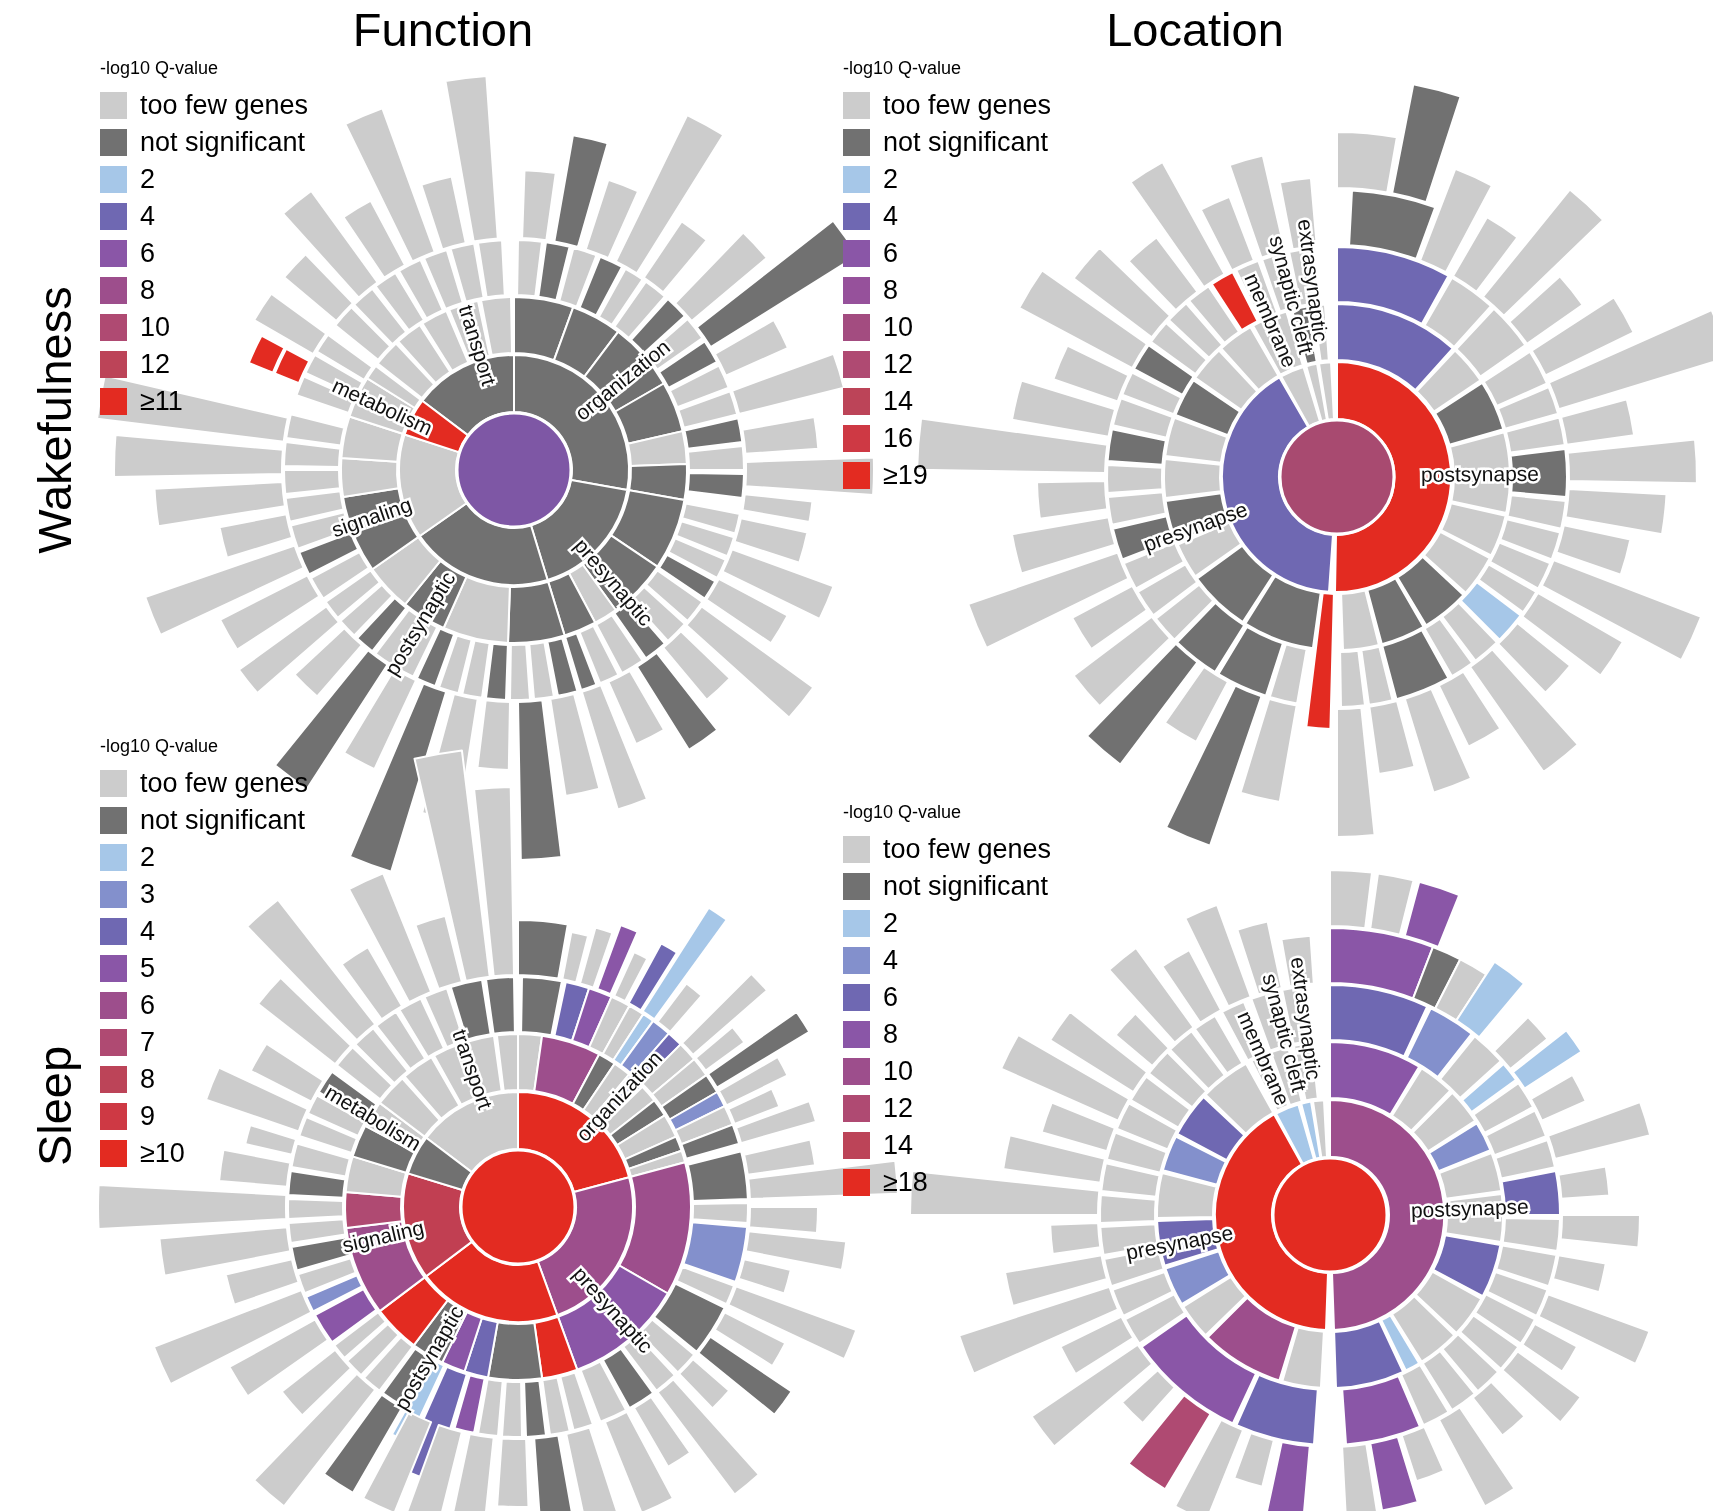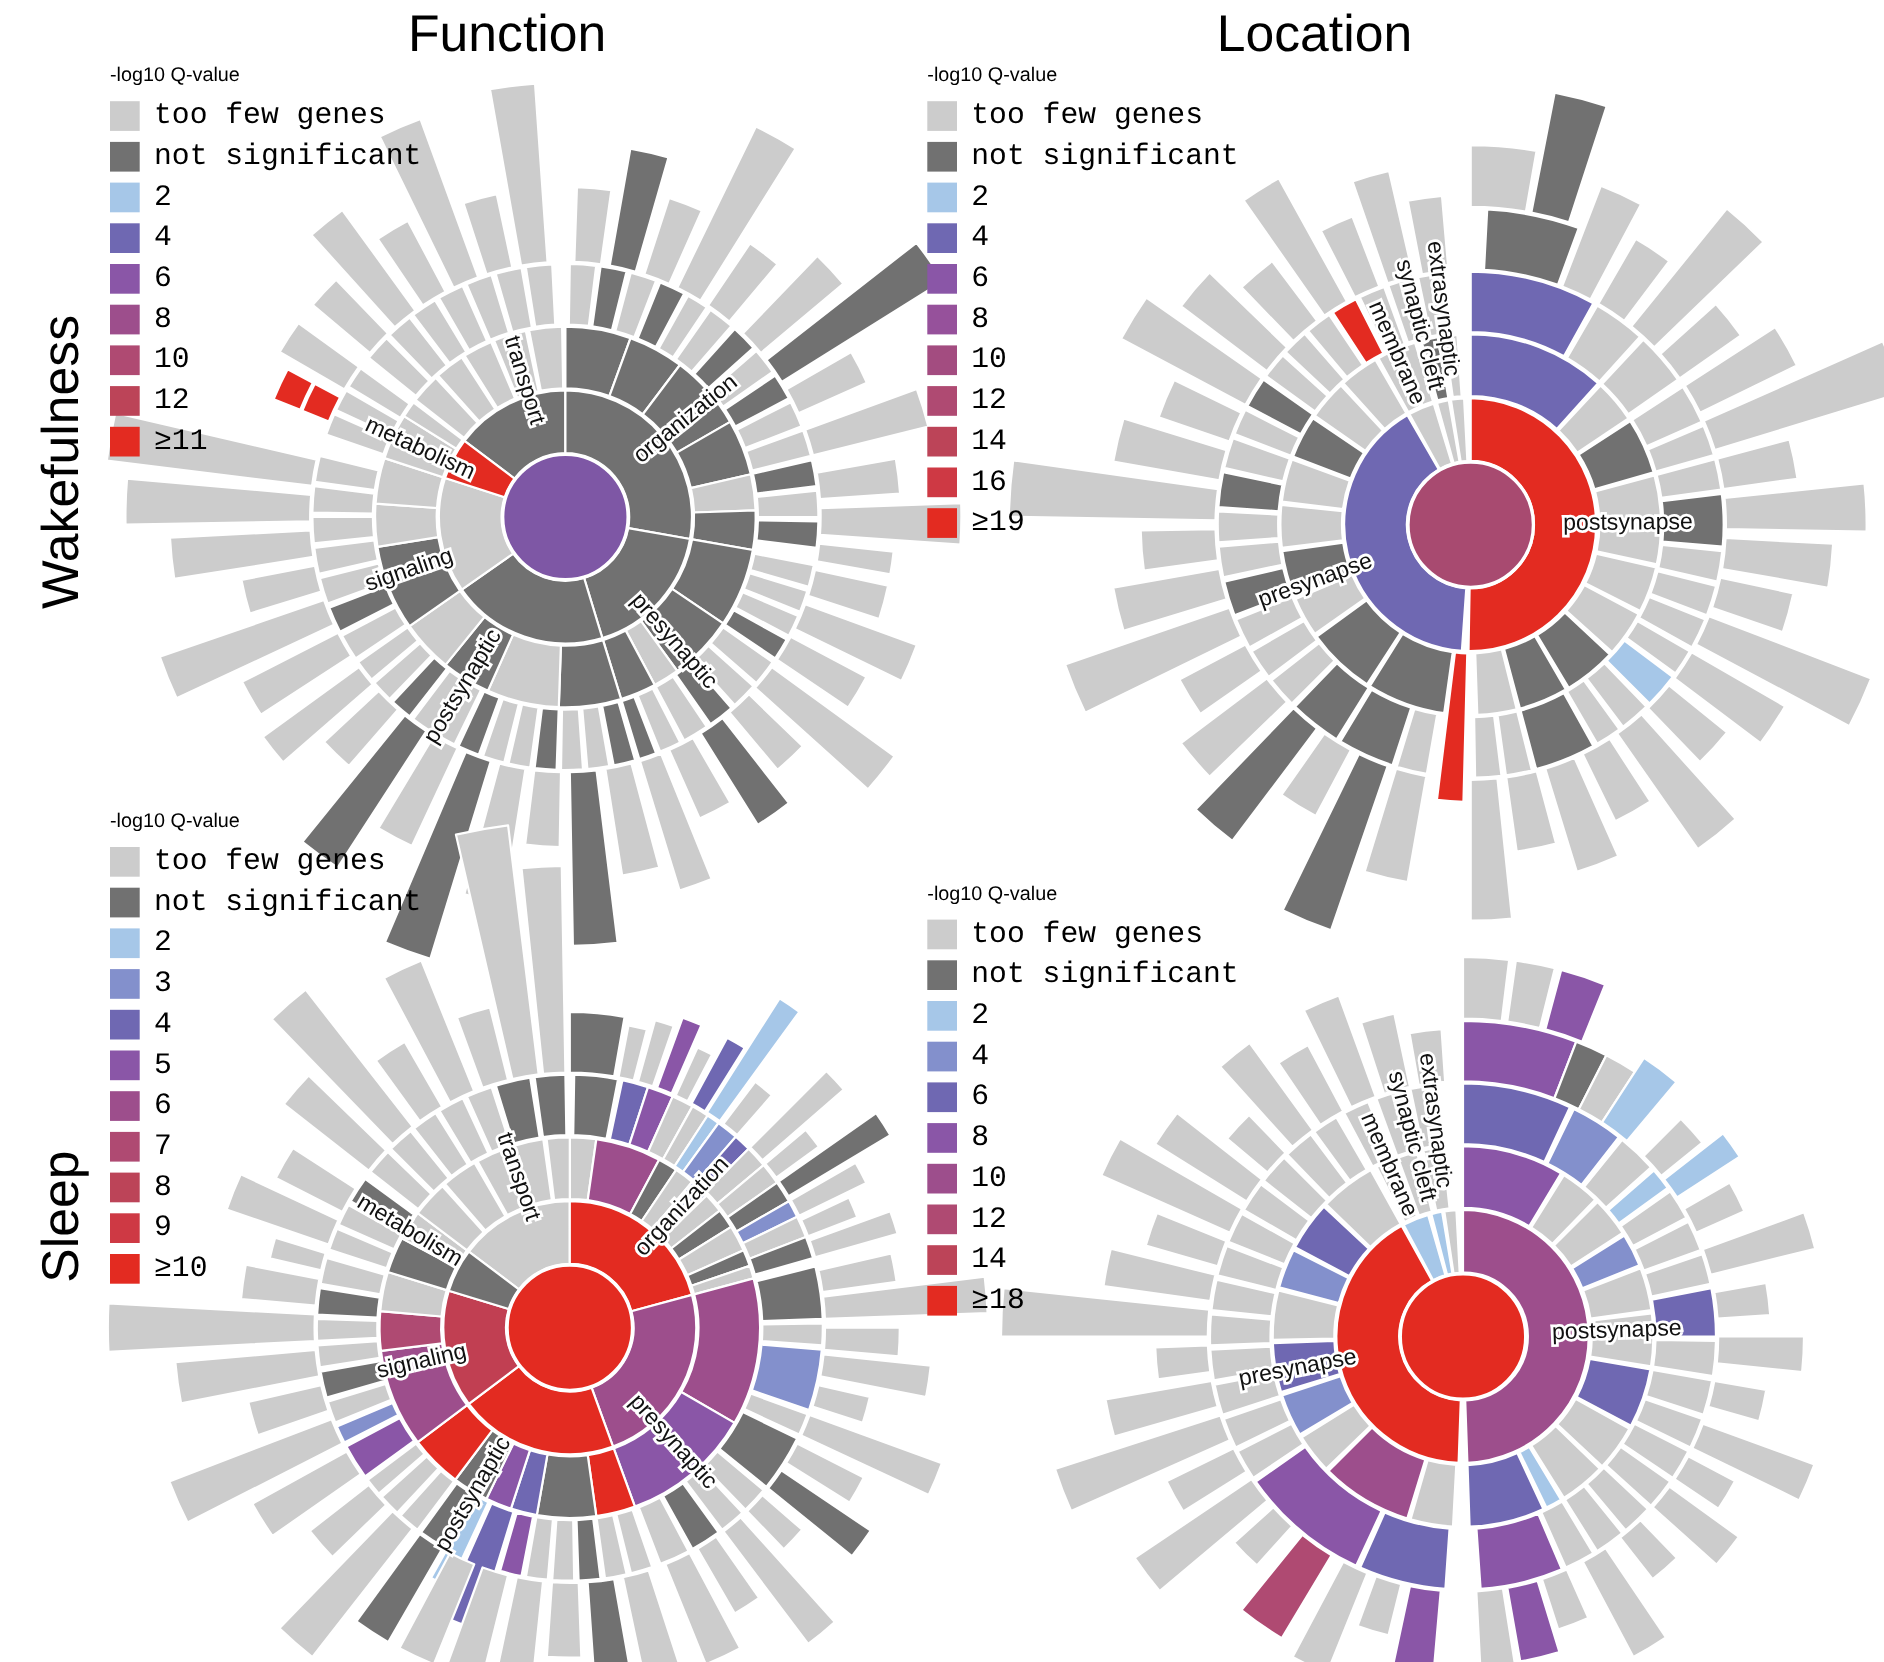--- a/index.html
+++ b/index.html
@@ -4,29 +4,29 @@
 <style>
   html,body{margin:0;padding:0;background:#ffffff;}
   body{width:1713px;height:1511px;position:relative;overflow:hidden;
        font-family:"Liberation Sans",sans-serif;color:#000;}
   .col-title{position:absolute;top:2px;width:520px;text-align:center;
              font-size:47px;letter-spacing:0px;}
   .row-label{position:absolute;width:340px;height:56px;text-align:center;
              font-size:47px;transform:rotate(-90deg);}
   #row-wakefulness{left:-115px;top:392px;}
   #row-sleep{left:-115px;top:1078px;}
-  #title-function{left:201px;}
+  #title-function{left:183px;}
   #title-location{left:935px;}
   .legend{position:absolute;}
   .legend[data-pos="tl"]{left:100px;top:58px;}
   .legend[data-pos="tr"]{left:843px;top:58px;}
   .legend[data-pos="bl"]{left:100px;top:736px;}
   .legend[data-pos="br"]{left:843px;top:802px;}
   .lg-title{font-size:18px;margin-bottom:8px;}
-  .lg-row{display:flex;align-items:center;height:37px;font-family:Liberation Mono, monospace;}
+  .lg-row{display:flex;align-items:center;height:37px;}
   .lg-swatch{width:27px;height:27px;margin-right:13px;flex:0 0 auto;}
   .lg-label{font-size:27px;white-space:nowrap;}
   svg#charts{position:absolute;left:0;top:0;}
   .ring-label{font-size:21px;fill:#111;stroke:#ffffff;stroke-width:5px;
               paint-order:stroke;text-anchor:middle;dominant-baseline:middle;}
   .seg{stroke:#ffffff;stroke-width:2;stroke-linejoin:round;}
 </style>
 </head>
 <body>
 

